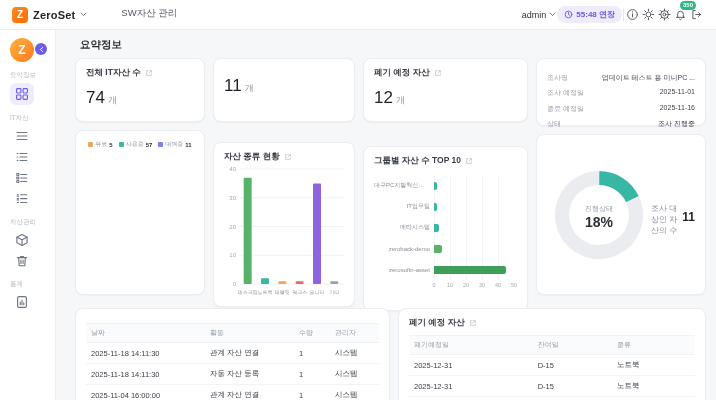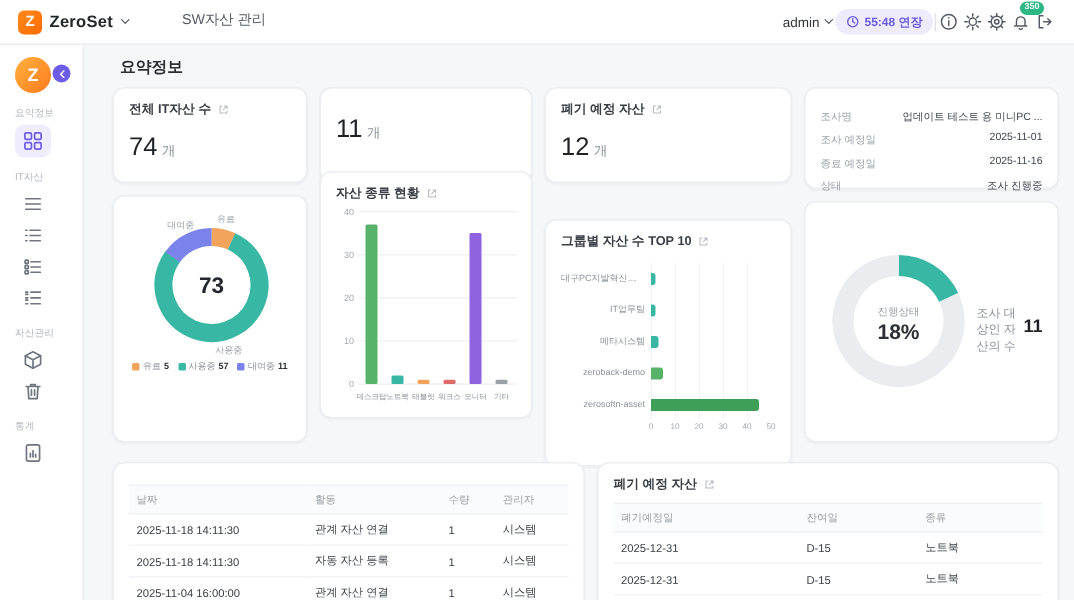--- a/index.html
+++ b/index.html
@@ -256,51 +256,40 @@
           <span class="kv-label">종료 예정일</span>
           <span class="kv-value">2025-11-16</span>
         </div>
       <div class="kv-row">
           <span class="kv-label">상태</span>
           <span class="kv-value">조사 진행중</span>
         </div>
     </div>
 
     <div class="card" style="left:19px;top:100px;width:130px;height:165px">
-      <div class="donut-wrap">
-          <svg width="110" height="98">
-            <circle cx="55" cy="49" r="32" fill="none" stroke="#f2a45c" stroke-width="12" stroke-dasharray="13.77136505683197 201.06192982974676" transform="rotate(-90 55 49)"></circle>
-            <text x="64.60844119479083" y="7.037767825026826" font-size="6" fill="#9aa0a8" text-anchor="middle">유료</text>
-            <circle cx="55" cy="49" r="32" fill="none" stroke="#38b7a4" stroke-width="12" stroke-dasharray="156.99356164788446 201.06192982974676" transform="rotate(-65.34246575342466 55 49)"></circle>
-            <text x="66.49089828022842" y="94.5081516122375" font-size="6" fill="#9aa0a8" text-anchor="middle">사용중</text>
-            <circle cx="55" cy="49" r="32" fill="none" stroke="#7b83eb" stroke-width="12" stroke-dasharray="30.297003125030333 201.06192982974676" transform="rotate(215.75342465753425 55 49)"></circle>
-            <text x="34.48419879211937" y="10.948759060439542" font-size="6" fill="#9aa0a8" text-anchor="middle">대여중</text>
-            <text x="55" y="54" font-size="15" font-weight="bold" fill="#24272d" text-anchor="middle">73</text>
-          </svg>
-        </div>
       <div class="legend">
           <span class="legend-item">
             <span class="legend-sq" style="background: rgb(242, 164, 92);"></span>
             <span>유료 </span>
             <span class="legend-val">5</span>
           </span>
           <span class="legend-item">
             <span class="legend-sq" style="background: rgb(56, 183, 164);"></span>
             <span>사용중 </span>
             <span class="legend-val">57</span>
           </span>
           <span class="legend-item">
             <span class="legend-sq" style="background: rgb(123, 131, 235);"></span>
             <span>대여중 </span>
             <span class="legend-val">11</span>
           </span>
         </div>
     </div>
 
-    <div class="card" style="left:157px;top:84px;width:142px;height:165px">
+    <div class="card" style="left:157px;top:112px;width:142px;height:165px">
       <div class="card-title-row">
         <span class="card-title">자산 종류 현황</span>
         <span class="ext-icon">
             <svg class="xic" width="8" height="8" viewBox="0 0 12 12">
               <path d="M4.5 2.5H2.5v7h7v-2M7 2.5h2.5V5M9.2 2.8 5.8 6.2"></path>
             </svg>
           </span>
       </div>
       <div><svg width="122" height="134">
             <line x1="15" x2="121" y1="121" y2="121" stroke="#f1f2f5" stroke-width="1"></line>

